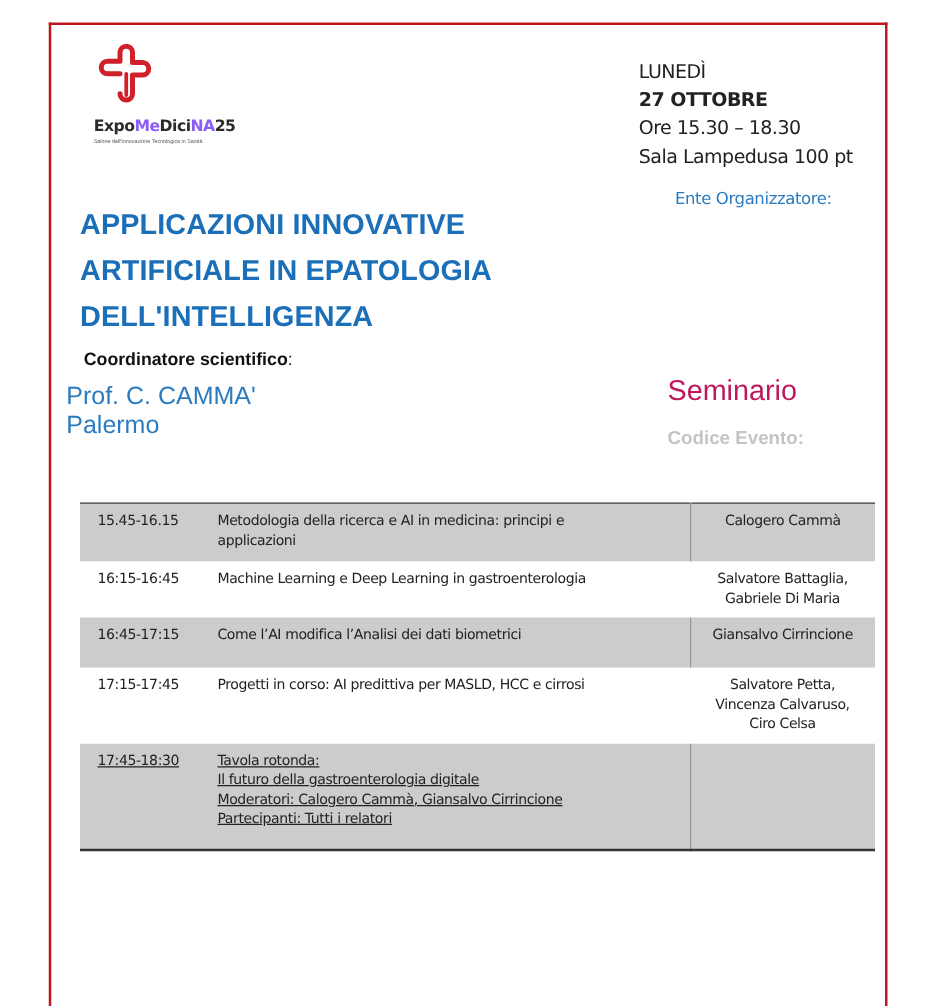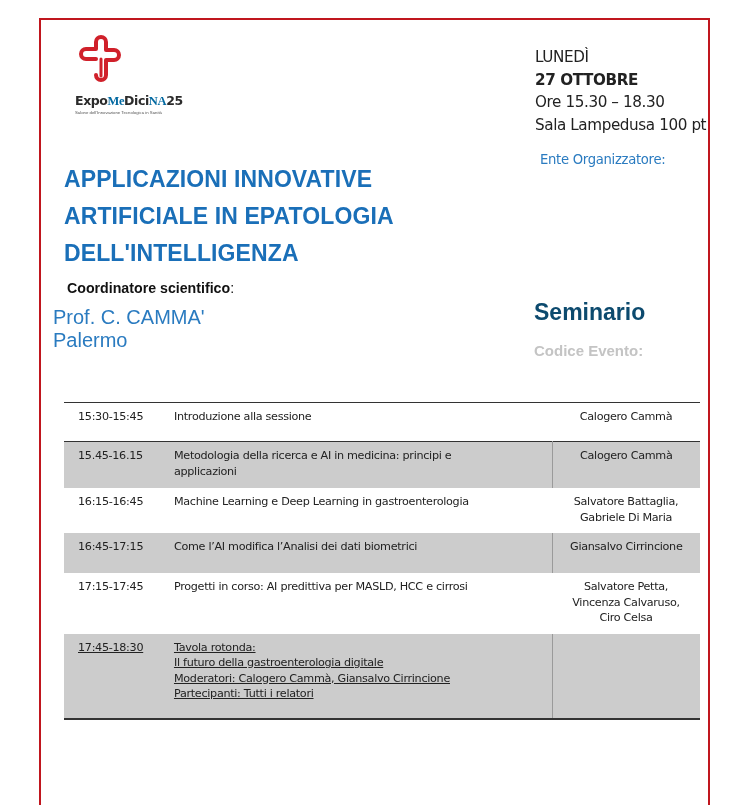--- a/index.html
+++ b/index.html
@@ -44,33 +44,33 @@
       position: absolute;
       left: 1px;
       top: 58px;
       font-family: "DejaVu Sans", sans-serif;
       font-size: 12.5px;
       font-weight: bold;
       letter-spacing: -0.4px;
       color: #2b2b2b;
       white-space: nowrap;
     }
-    .logo-text .me, .logo-text .na { color: #0369a1; font-family: Liberation Serif, serif; }
+    .logo-text .me, .logo-text .na { color: #8b5cf6; }
     .logo-sub {
       position: absolute;
       left: 1px;
       top: 75px;
       font-size: 4.3px;
       color: #555;
       white-space: nowrap;
     }
     
     .event-info {
       position: absolute;
-      left: 494px;
+      left: 470px;
       top: 26px;
       font-family: "DejaVu Sans", sans-serif;
       font-size: 15.2px;
       color: #222;
       line-height: 22.5px;
       white-space: nowrap;
       letter-spacing: -0.4px;
     }
     .event-info .bold { font-weight: bold; }
     .ente {
@@ -112,22 +112,22 @@
       font-size: 20px;
       line-height: 22.5px;
       color: #2a7bc0;
       white-space: nowrap;
     }
     .seminario {
       position: absolute;
       left: 493px;
       top: 279px;
       font-size: 23px;
-      font-weight: bold;
-      color: #0c4a6e;
+      font-weight: normal;
+      color: #be185d;
       white-space: nowrap;
     }
     .codice {
       position: absolute;
       left: 493px;
       top: 322px;
       font-size: 15px;
       font-weight: bold;
       color: #c4c4c4;
       white-space: nowrap;
@@ -197,29 +197,20 @@
   <div class="coord-info">
     <div>Prof. C. CAMMA'</div>
     <div>Palermo</div>
   </div>
 
   <div class="seminario">Seminario</div>
   <div class="codice">Codice Evento:</div>
 
   <table class="schedule">
     <tbody>
-        <tr class="first row-1">
-      <td class="time">15:30-15:45</td>
-      <td class="topic">
-            <span class="topic-line">Introduzione alla sessione</span>
-          </td>
-      <td class="speaker">
-            <span class="topic-line">Calogero Cammà</span>
-          </td>
-    </tr>
     <tr class="shade row-2">
       <td class="time">15.45-16.15</td>
       <td class="topic">
             <span class="topic-line">Metodologia della ricerca e AI in medicina: principi e</span>
             <span class="topic-line">applicazioni</span>
           </td>
       <td class="speaker">
             <span class="topic-line">Calogero Cammà</span>
           </td>
     </tr>

